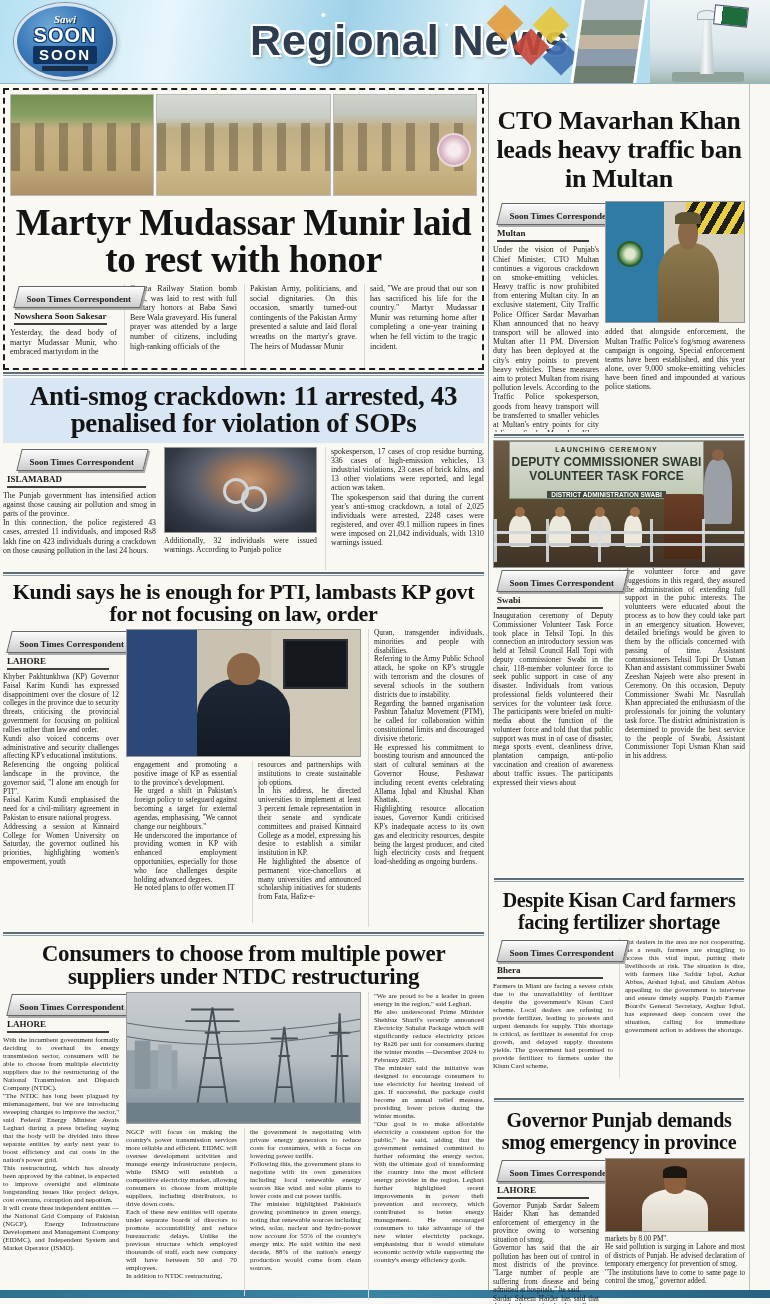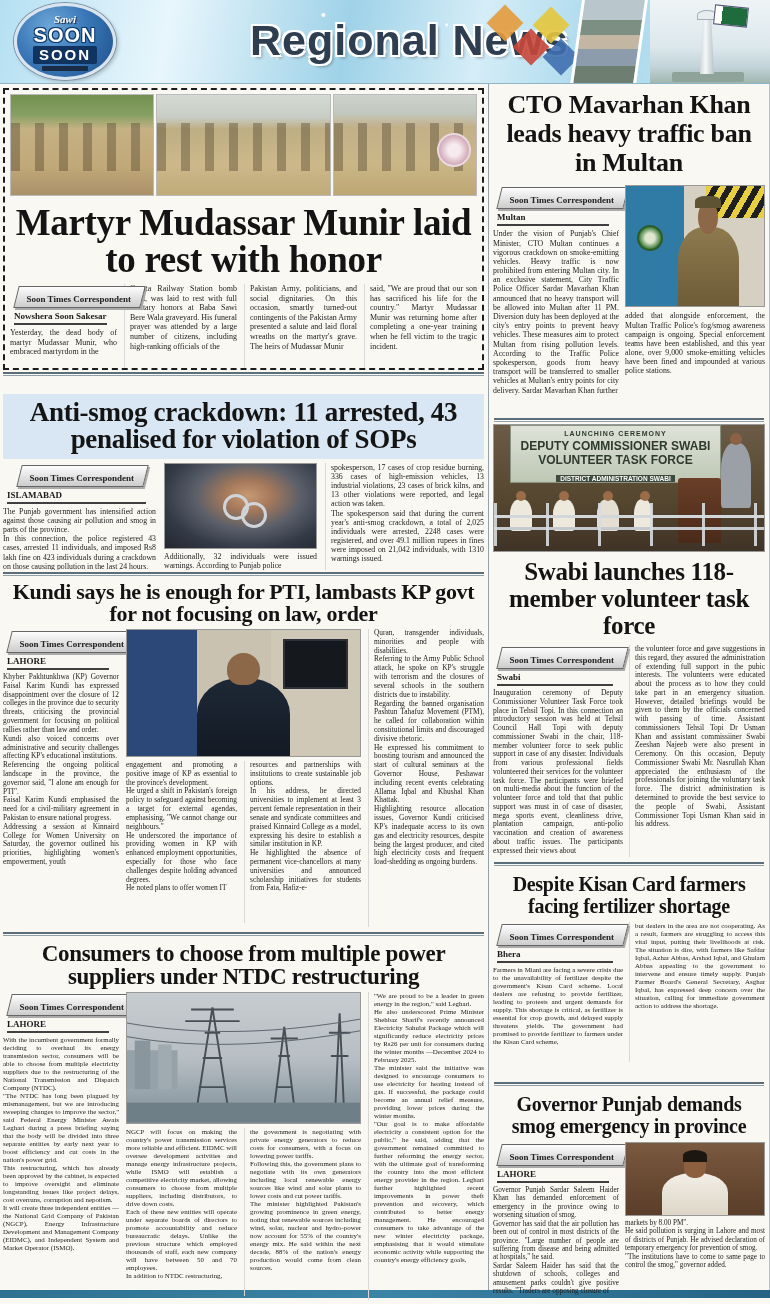--- a/index.html
+++ b/index.html
@@ -39,21 +39,21 @@
   .minar-box { position:absolute; right:0; top:0; width:120px; height:84px;
     background: linear-gradient(180deg,#eef4f6 0%, #dde8ec 55%, #c2d3d9 80%, #9fb4ad 100%); }
   .minar-tower { position:absolute; left:50px; bottom:10px; width:14px; height:58px; background:linear-gradient(90deg,#cfd8da,#f4f7f8 40%,#b8c4c8); clip-path: polygon(20% 0, 80% 0, 100% 100%, 0 100%); }
   .minar-top { position:absolute; left:47px; bottom:64px; width:20px; height:10px; background:#e8eef0; border-radius:50% 50% 0 0; border:1px solid #9fb0b6; }
   .minar-flag { position:absolute; left:64px; bottom:58px; width:34px; height:20px; background:linear-gradient(90deg,#fff 0 22%, #1e6b3c 22% 100%); border:1px solid #557; transform:rotate(6deg); }
   .minar-base { position:absolute; left:22px; bottom:2px; width:72px; height:10px; background:#8fa39b; border-radius:2px; }
 
   
   .content { display:flex; height:1206px; }
   .lcol { width:488px; padding:0 3px 0 2px; }
-  .rcol { width:282px; padding:0 4px; border-left:1px solid #94a2ab; border-right:1px solid #b9c1c7; }
+  .rcol { width:262px; padding:16px 4px; border-left:1px solid #94a2ab; border-right:1px solid #b9c1c7; }
   .hr2 { height:4px; border-top:2px solid #5c6e79; border-bottom:1px solid #8fa0aa; margin:2px 1px; }
   .bottom-bar { height:8px; background:linear-gradient(90deg,#2e7191,#3b84a6 50%,#256283); }
 
   
   .hl { font-weight:bold; text-align:center; color:#141414; line-height:1.0; letter-spacing:-0.3px; }
   .badge { display:inline-block; transform:skewX(-14deg); background:linear-gradient(180deg,#fdfdfd,#cccccc);
     border:1px solid #666; box-shadow:2px 2px 0 #aaa; padding:1px 10px; margin:2px 0 1px 6px; }
   .badge span { display:inline-block; transform:skewX(14deg); font-weight:bold; font-size:9px; color:#222; white-space:nowrap; }
   .loc { text-align:left; font-weight:bold; font-size:9px; color:#1a1a1a; padding:2px 0 2px;
     border-bottom:2px solid #404040; margin:0 10px 3px 4px; }
@@ -72,21 +72,21 @@
   .mp::after { content:""; position:absolute; left:0; right:0; top:28%; height:48%;
     background:repeating-linear-gradient(90deg, rgba(72,60,38,.38) 0 9px, transparent 9px 24px); }
   .wreath { position:absolute; right:5px; top:38%; width:34px; height:34px; border-radius:50%; z-index:2;
     background:radial-gradient(circle,#f6ebef 28%, #dcbcc8 58%, #b5778e 100%); border:2px solid #ead9df; }
   .hl-martyr { font-size:37px; margin:8px 0 6px; }
   .m-cols { display:flex; gap:7px; height:88px; }
   .m-cols .col { flex:1; }
 
   
   .antismog { height:192px; overflow:hidden; margin:2px 1px; }
-  .as-headbox { background:#d9e7f4; padding:5px 4px 6px;margin-top:16px; }
+  .as-headbox { background:#d9e7f4; padding:5px 4px 6px; }
   .hl-antismog { font-size:27px; }
   .as-cols { display:flex; gap:8px; margin-top:4px; height:128px; }
   .as-c { flex:1;font-family:Liberation Serif, serif; }
   .antismog .btxt { font-size:7.8px; line-height:1.17; }
   .cuffs { position:relative; height:86px; border:1px solid #999; overflow:hidden;
     background:radial-gradient(ellipse at 55% 38%, #c79a76 0%, #a5795a 20%, #5a5f6a 45%, #333a46 72%, #22262e 100%); }
   .cuffs::before, .cuffs::after { content:""; position:absolute; width:20px; height:20px; border-radius:50%;
     border:3px solid #cfd5db; top:30px; }
   .cuffs::before { left:58px; } .cuffs::after { left:76px; top:38px; }
   .caption { margin-top:3px; }
@@ -97,21 +97,21 @@
   .k-body { display:flex; gap:7px; height:298px; }
   .k-c1, .k-c4 { width:116px; flex:none; }
   .k-mid { flex:1; min-width:0; }
   .kundi .btxt { font-size:7.4px; line-height:1.19; }
   .kundi-ph { position:relative; height:128px; border:1px solid #999; overflow:hidden;
     background:linear-gradient(90deg,#2b4878 0 30%, #c9c2b0 30% 62%, #cfc8b6 62% 100%); }
   .kundi-ph .screen { position:absolute; right:5%; top:7%; width:28%; height:40%; background:#15191d; border:2px solid #2c3237; }
   .kundi-ph .k-man { position:absolute; left:30%; bottom:0; width:40%; height:62%; background:linear-gradient(#1e2836,#131a24); border-radius:46% 46% 0 0; }
   .kundi-ph .k-face { position:absolute; left:43%; bottom:56%; width:14%; height:26%; background:#8c6849; border-radius:50% 50% 42% 42%; }
   .k-mid-cols { display:flex; gap:7px; margin-top:4px; height:162px; }
-  .k-mid-cols .col { flex:1; }
+  .k-mid-cols .col { flex:1;margin-left:8px; }
 
   
   .ntdc { height:364px; overflow:hidden; margin:2px 1px; }
   .hl-ntdc { font-size:23px; padding:4px 0 4px; }
   .n-body { display:flex; gap:7px; height:308px; }
   .n-c1, .n-c4 { width:116px; flex:none; }
   .n-mid { flex:1; min-width:0; }
   .ntdc .btxt { font-size:6.9px; line-height:1.16; }
   .pylon-ph { position:relative; height:132px; border:1px solid #999; overflow:hidden;
     background:linear-gradient(180deg,#c6cccf 0%, #b8bfc4 50%, #9da9b0 72%, #7e8d95 100%); }
@@ -376,21 +376,20 @@
           </div>
           <div class="fig f1"></div>
           <div class="fig f2"></div>
           <div class="fig f3"></div>
           <div class="fig f4"></div>
           <div class="podium"></div>
           <div class="speaker"></div>
           <div class="rail"></div>
           <div class="rail-posts"></div>
         </div>
-        <h1 class="hl hl-swabi">Swabi launches 118-member volunteer task force</h1>
         <div class="s-cols">
           <div class="col">
             <div class="badge-wrap"><span class="badge"><span>Soon Times Correspondent</span></span></div>
             <div class="loc">Swabi</div>
             <p class="btxt">Inauguration ceremony of Deputy Commissioner Volunteer Task Force took place in Tehsil Topi. In this connection an introductory session was held at Tehsil Council Hall Topi with deputy commissioner Swabi in the chair, 118-member volunteer force to seek public support in case of any disaster. Individuals from various professional fields volunteered their services for the volunteer task force. The participants were briefed on multi-media about the function of the volunteer force and told that that public support was must in of case of disaster, mega sports event, cleanliness drive, plantation campaign, anti-polio vaccination and creation of awareness about traffic issues. The participants expressed their views about</p>
           </div>
           <p class="col btxt vline">the volunteer force and gave suggestions in this regard, they assured the administration of extending full support in the pubic interests. The volunteers were educated about the process as to how they could take part in an emergency situation. However, detailed briefings would be given to them by the officials concerned with passing of time. Assistant commissioners Tehsil Topi Dr Usman Khan and assistant commissiiner Swabi Zeeshan Najeeb were also present in Ceremony. On this occasion, Deputy Commissioner Swabi Mr. Nasrullah Khan appreciated the enthusiasm of the professionals for joining the voluntary task force. The district administration is determined to provide the best service to the people of Swabi, Assistant Commissioner Topi Usman Khan said in his address.</p>
         </div>
       </section>
 

